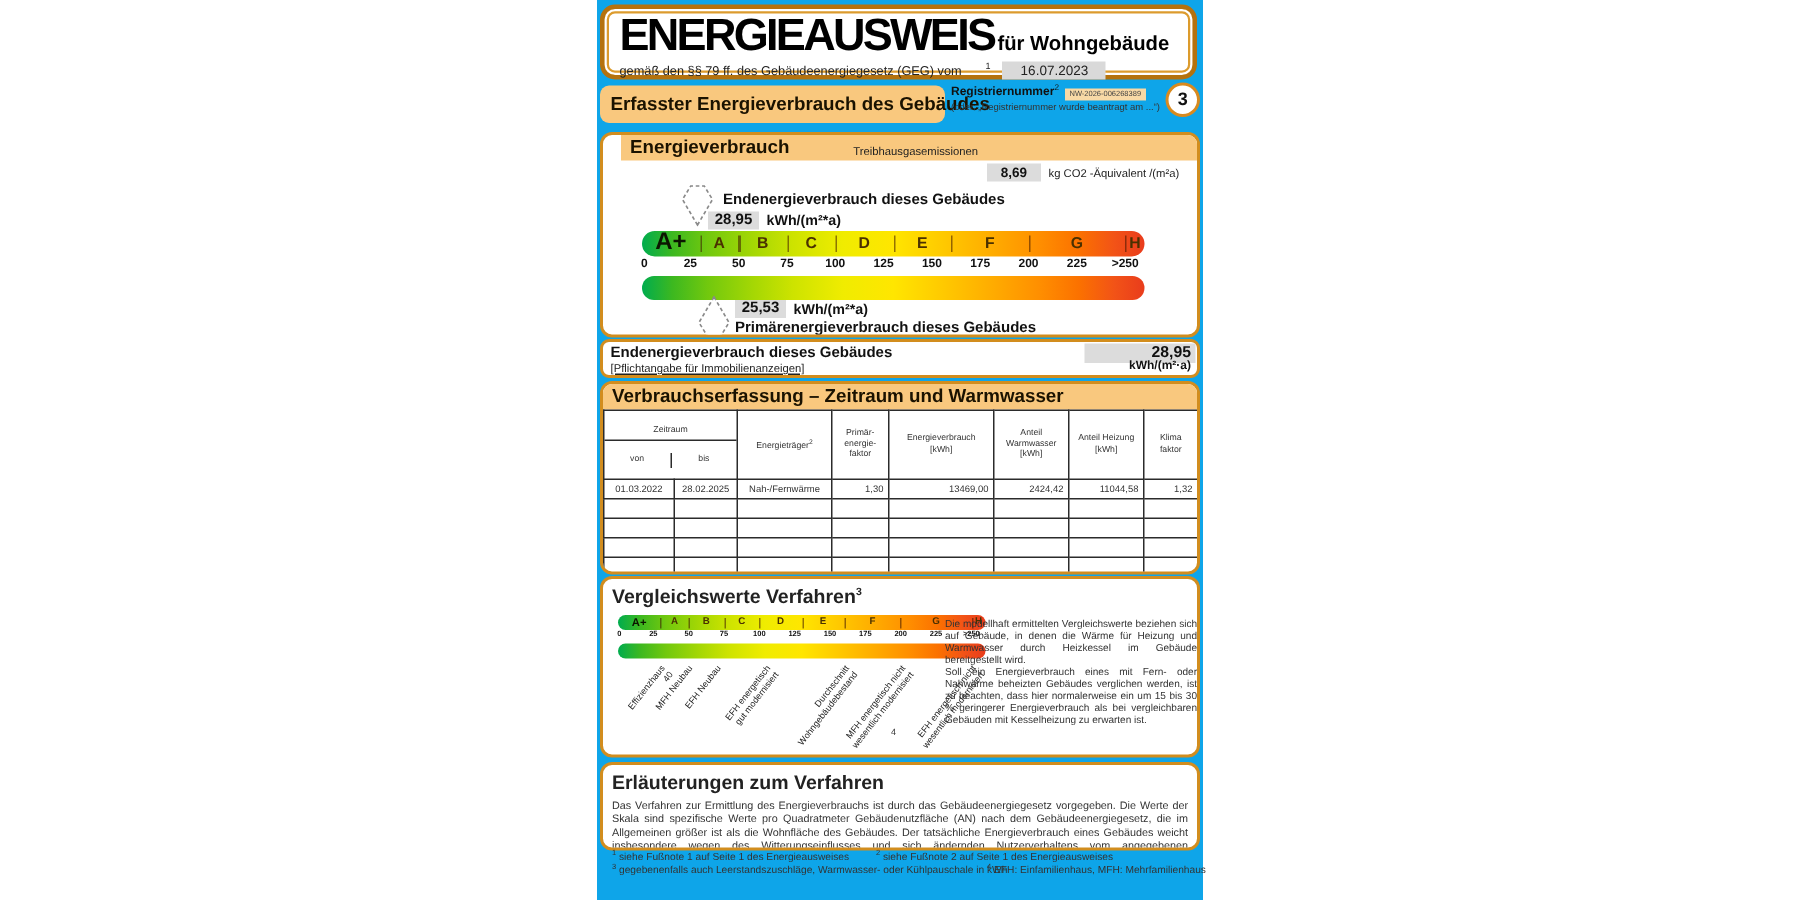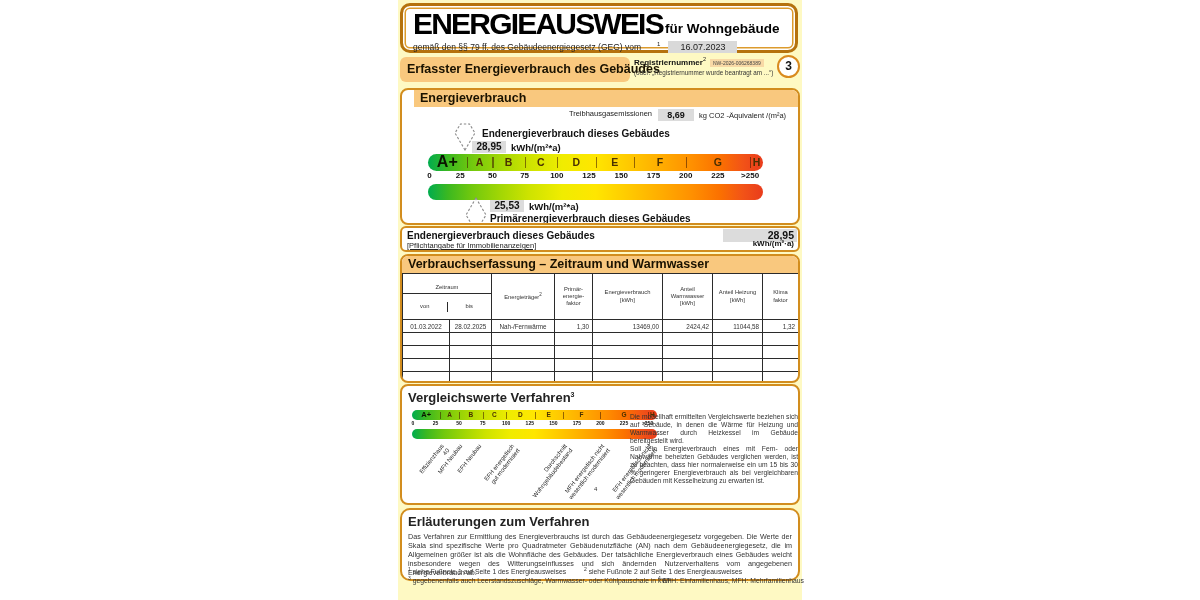--- a/index.html
+++ b/index.html
@@ -1,18 +1,18 @@
 <!DOCTYPE html>
 <html><head>
 <meta charset="utf-8">
 <style>
   * { margin:0; padding:0; box-sizing:border-box; }
   html,body { width:1200px; height:600px; background:#fff; font-family:"Liberation Sans",sans-serif; }
   .stage { position:relative; width:1200px; height:600px; background:#fff; overflow:hidden; }
-  .doc { position:absolute; left:398px; top:0; width:404px; height:600px; background:#fef9c3; color:#111; }
+  .doc { position:absolute; left:398px; top:0; width:404px; height:600px; background:#0ea5e9; color:#111; }
 
   
   .hdr-box { position:absolute; left:2px; top:3px; width:398px; height:50px;
     border:3px solid #b5720d; border-radius:10px;
     box-shadow: inset 0 0 0 1.5px #fff, inset 0 0 0 3px #dc9b2d; background:#fff; }
   .hdr-title { position:absolute; left:10px; top:1px; font-size:30px; font-weight:bold; letter-spacing:-1.8px; color:#000; white-space:nowrap; }
   .hdr-sub { position:absolute; left:262px; top:15px; font-size:13.5px; font-weight:bold; color:#000; white-space:nowrap; }
   .hdr-law { position:absolute; left:10px; top:35px; font-size:8.5px; color:#222; white-space:nowrap; }
   .hdr-law sup { font-size:6px; margin-left:16px; }
   .hdr-date { display:inline-block; margin-left:8px; background:#d9d9d9; padding:1px 12px; font-size:9px; color:#222; }
@@ -29,21 +29,21 @@
     font-size:12px; font-weight:bold; text-align:center; line-height:18px; color:#111; background:#fff; }
 
   
   .sec { position:absolute; left:2px; width:400px; border:2px solid #d28d1e; border-radius:8px; background:#fff; overflow:hidden; }
   .sec-band { background:#f9c87e; height:17px; font-size:12.5px; font-weight:bold; line-height:17px; padding-left:6px; color:#1a1200; }
   .sec-title-plain { font-size:13px; font-weight:bold; color:#222; padding:4px 0 1px 6px; }
   .sec-title-plain sup { font-size:7px; }
 
   
   #energie-box { top:88px; height:137px;padding-left:12px; }
-  .ghg-label { position:absolute; right:146px; top:19px; font-size:7.5px; color:#222;text-align:center; }
+  .ghg-label { position:absolute; right:146px; top:6px; font-size:7.5px; color:#222;text-align:center; }
   .ghg-value { position:absolute; left:256px; top:19px; width:36px; height:12px; background:#dcdcdc;
     font-size:9px; font-weight:bold; text-align:center; line-height:12px; }
   .ghg-unit { position:absolute; left:297px; top:21px; font-size:7.5px; color:#222; }
   .end-label { position:absolute; left:80px; top:38px; font-size:10px; font-weight:bold; }
   .end-value { position:absolute; left:70px; top:51px; width:34px; height:12px; background:#dcdcdc;
     font-size:10px; font-weight:bold; text-align:center; line-height:12px; }
   .end-unit { position:absolute; left:109px; top:52px; font-size:9.5px; font-weight:bold; }
   .marker { position:absolute; width:22px; height:28px; }
   #marker-end { top:33px; }
   #marker-prim { top:107px; }
@@ -91,21 +91,21 @@
   #mini-ticks { position:absolute; left:10px; top:34px; width:245px; height:9px; }
   #mini-ticks .sc-tick { font-size:5px; }
   #mini-grad { position:absolute; left:10px; top:43px; width:245px; height:10px; border-radius:5px; }
   .vg-label { position:absolute; top:57px; transform-origin:100% 0; transform:rotate(-52deg);
     font-size:6px; line-height:1.1; color:#222; text-align:right; white-space:pre-line; }
   .vg-fn { position:absolute; left:192px; top:100px; font-size:6px; color:#333; }
   .vg-text { position:absolute; left:228px; top:27px; width:168px; font-size:6.7px; line-height:1.2; color:#333; text-align:justify; }
   .vg-text p + p { margin-top:0; }
 
   
-  #erl-box { top:508px; height:73px;border-radius:10px; }
+  #erl-box { top:508px; height:59px; }
   .erl-text { font-size:7.2px; line-height:1.25; color:#333; text-align:justify; padding:2px 6px 0 6px; }
 
   
   .footnotes { position:absolute; left:2px; top:566px; width:400px; height:22px; font-size:6.8px; color:#333; }
   .fn { position:absolute; white-space:nowrap; }
   .fn sup { font-size:5px; }
   #fn1 { left:8px; top:0; } #fn2 { left:184px; top:0; }
   #fn3 { left:8px; top:9px; } #fn4 { left:258px; top:9px; }
 </style>
 </head>

